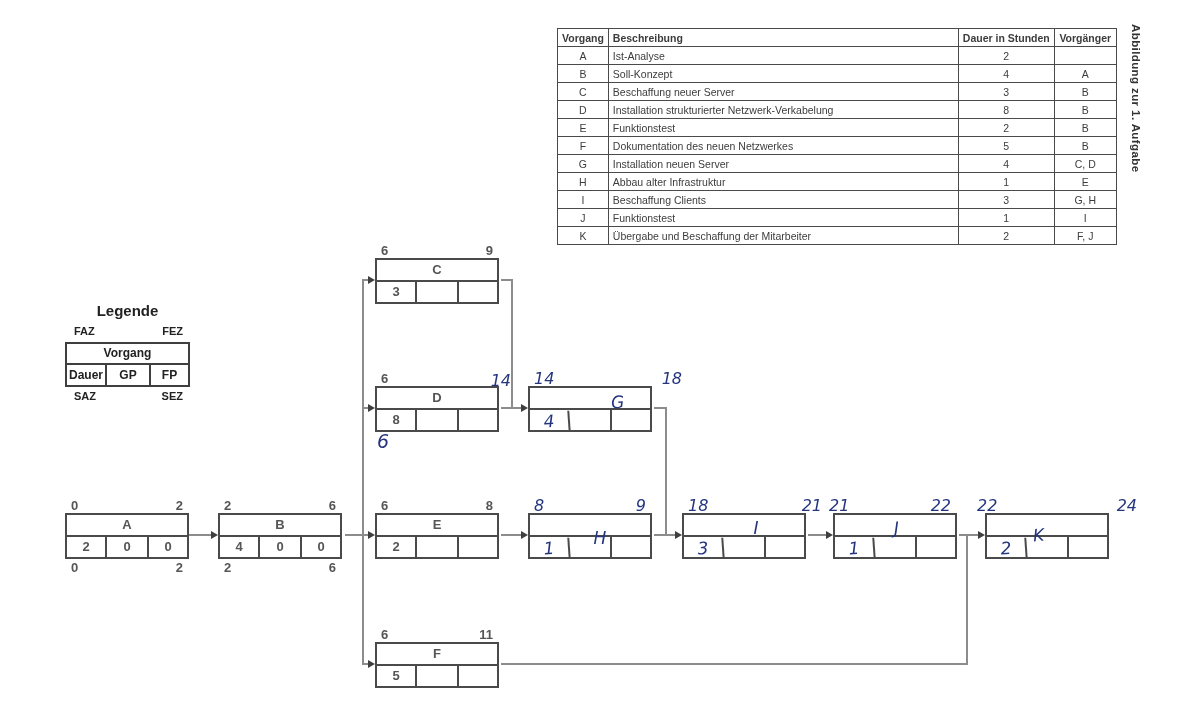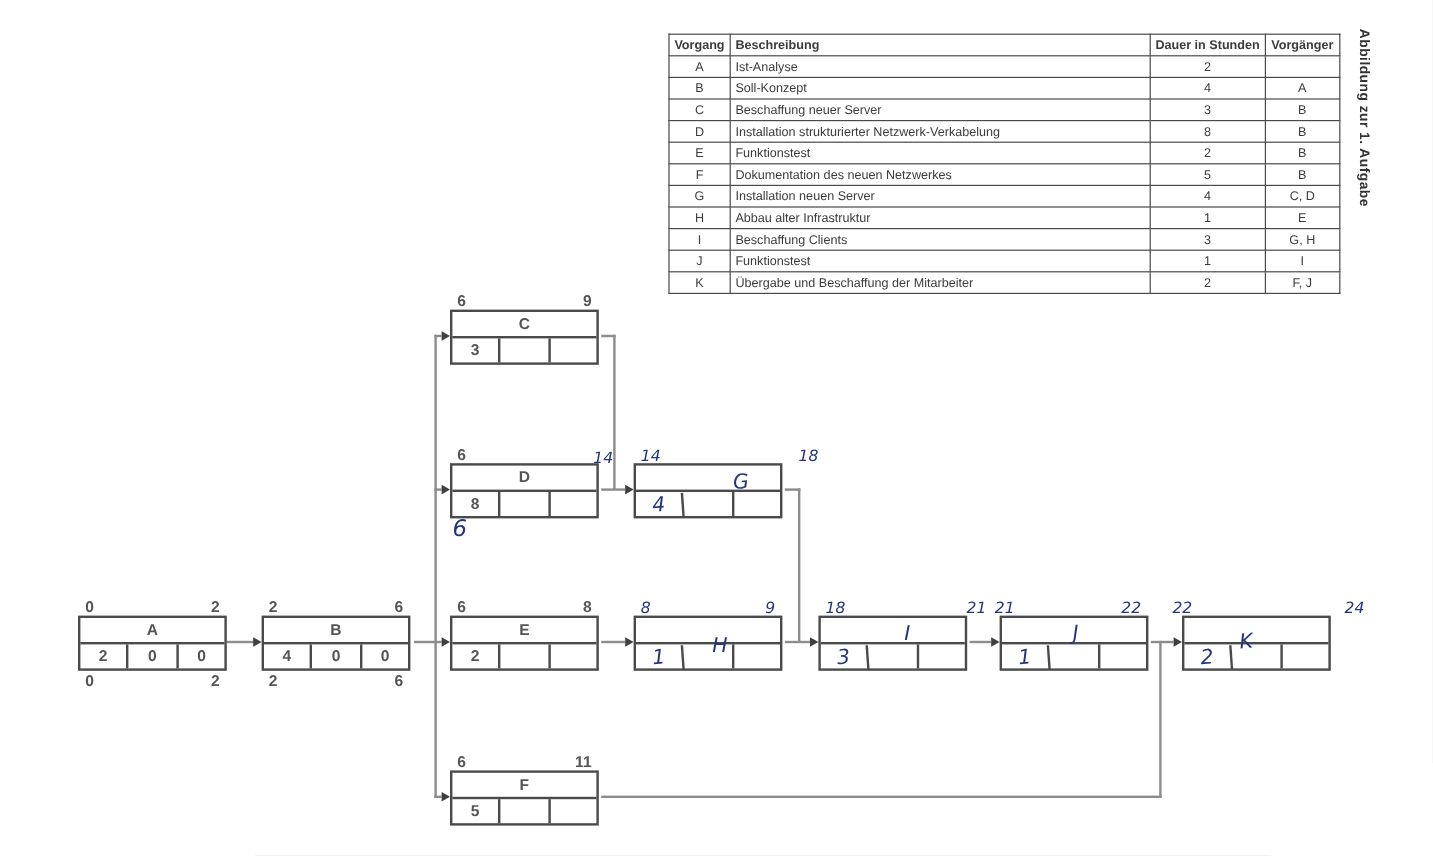--- a/index.html
+++ b/index.html
@@ -55,21 +55,21 @@
   .row-name { height:20px; line-height:20px; text-align:center; font-size:13px; font-weight:bold; color:#555; border-bottom:2px solid #4a4a4a; }
   .row-name span { display:inline-block; }
   .row-cells { display:flex; height:20px; line-height:20px; text-align:center; font-size:13px; font-weight:bold; color:#555; }
   .row-cells span { overflow:visible; }
   .row-cells span:nth-child(1){ width:38px; border-right:2px solid #4a4a4a; }
   .row-cells span:nth-child(2){ flex:1; border-right:2px solid #4a4a4a; }
   .row-cells span:nth-child(3){ width:38px; }
 
   
   .hand { font-family:"DejaVu Sans", sans-serif; font-style:italic; font-weight:500; color:#24357e; }
-  .nums .hand { font-size:13px; bottom:-2px; }
+  .nums .hand { font-size:16px; bottom:-2px; }
   .row-cells .hand, .row-name .hand { font-size:17px; line-height:19px; }
 
   .node-A { left:65px;  top:496px; } .node-B { left:218px; top:496px; }
   .node-C { left:375px; top:241px; } .node-D { left:375px; top:369px; }
   .node-E { left:375px; top:496px; } .node-F { left:375px; top:625px; }
   .node-G { left:528px; top:369px; } .node-H { left:528px; top:496px; }
   .node-I { left:682px; top:496px; } .node-J { left:833px; top:496px; }
   .node-K { left:985px; top:496px; }
 
   .node-D .fez.hand { right:-12px; bottom:-4px; }
@@ -177,20 +177,39 @@
           <td class="c">K</td>
           <td class="desc">Übergabe und Beschaffung der Mitarbeiter</td>
           <td class="c">2</td>
           <td class="c">F, J</td>
         </tr>
     </tbody>
   </table>
 
   <div class="v-caption">Abbildung zur 1. Aufgabe</div>
 
+  <div class="legend">
+    <div class="legend-title">Legende</div>
+    <div class="legend-row">
+      <span class="l">FAZ</span>
+      <span class="r">FEZ</span>
+    </div>
+    <div class="legend-box">
+      <div class="vg">Vorgang</div>
+      <div class="cells">
+        <span>Dauer</span>
+        <span>GP</span>
+        <span>FP</span>
+      </div>
+    </div>
+    <div class="legend-row legend-bottom">
+      <span class="l">SAZ</span>
+      <span class="r">SEZ</span>
+    </div>
+  </div>
 
   <div class="hline" style="left:189px;top:534px;width:23px;"></div>
   <div class="arrow" style="left:211px;top:531px;"></div>
   <div class="hline" style="left:345px;top:534px;width:18px;"></div>
   <div class="vline" style="left:362px;top:279px;height:386px;"></div>
   <div class="hline" style="left:362px;top:279px;width:6px;"></div>
   <div class="arrow" style="left:368px;top:276px;"></div>
   <div class="hline" style="left:362px;top:407px;width:6px;"></div>
   <div class="arrow" style="left:368px;top:404px;"></div>
   <div class="hline" style="left:362px;top:534px;width:6px;"></div>

